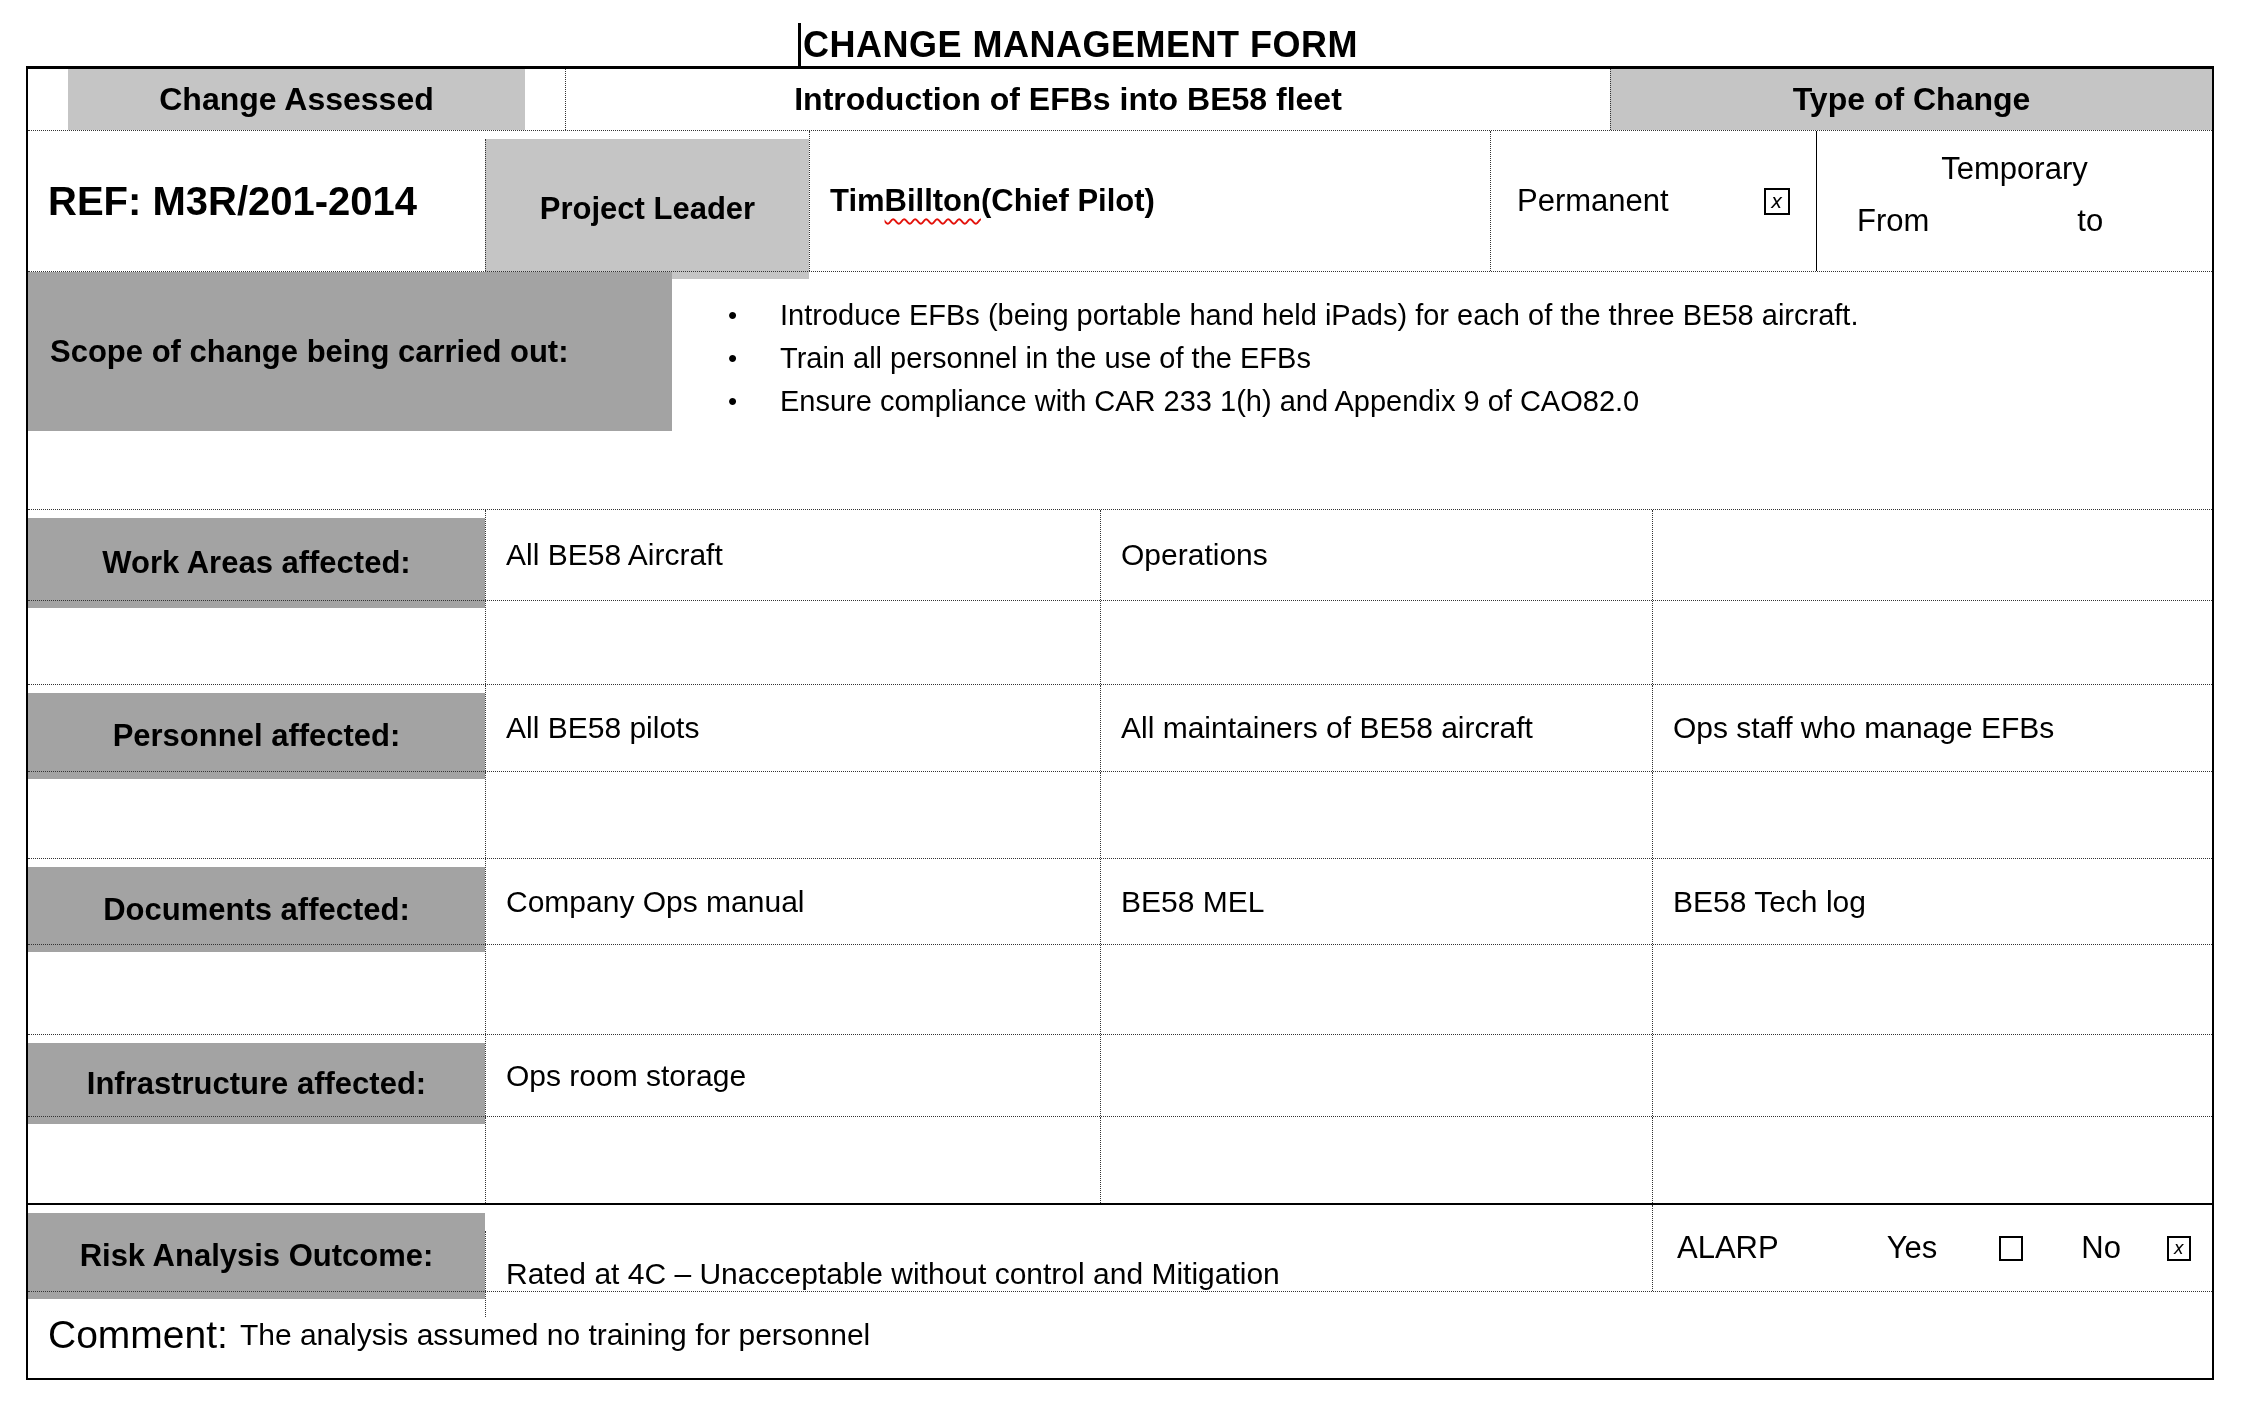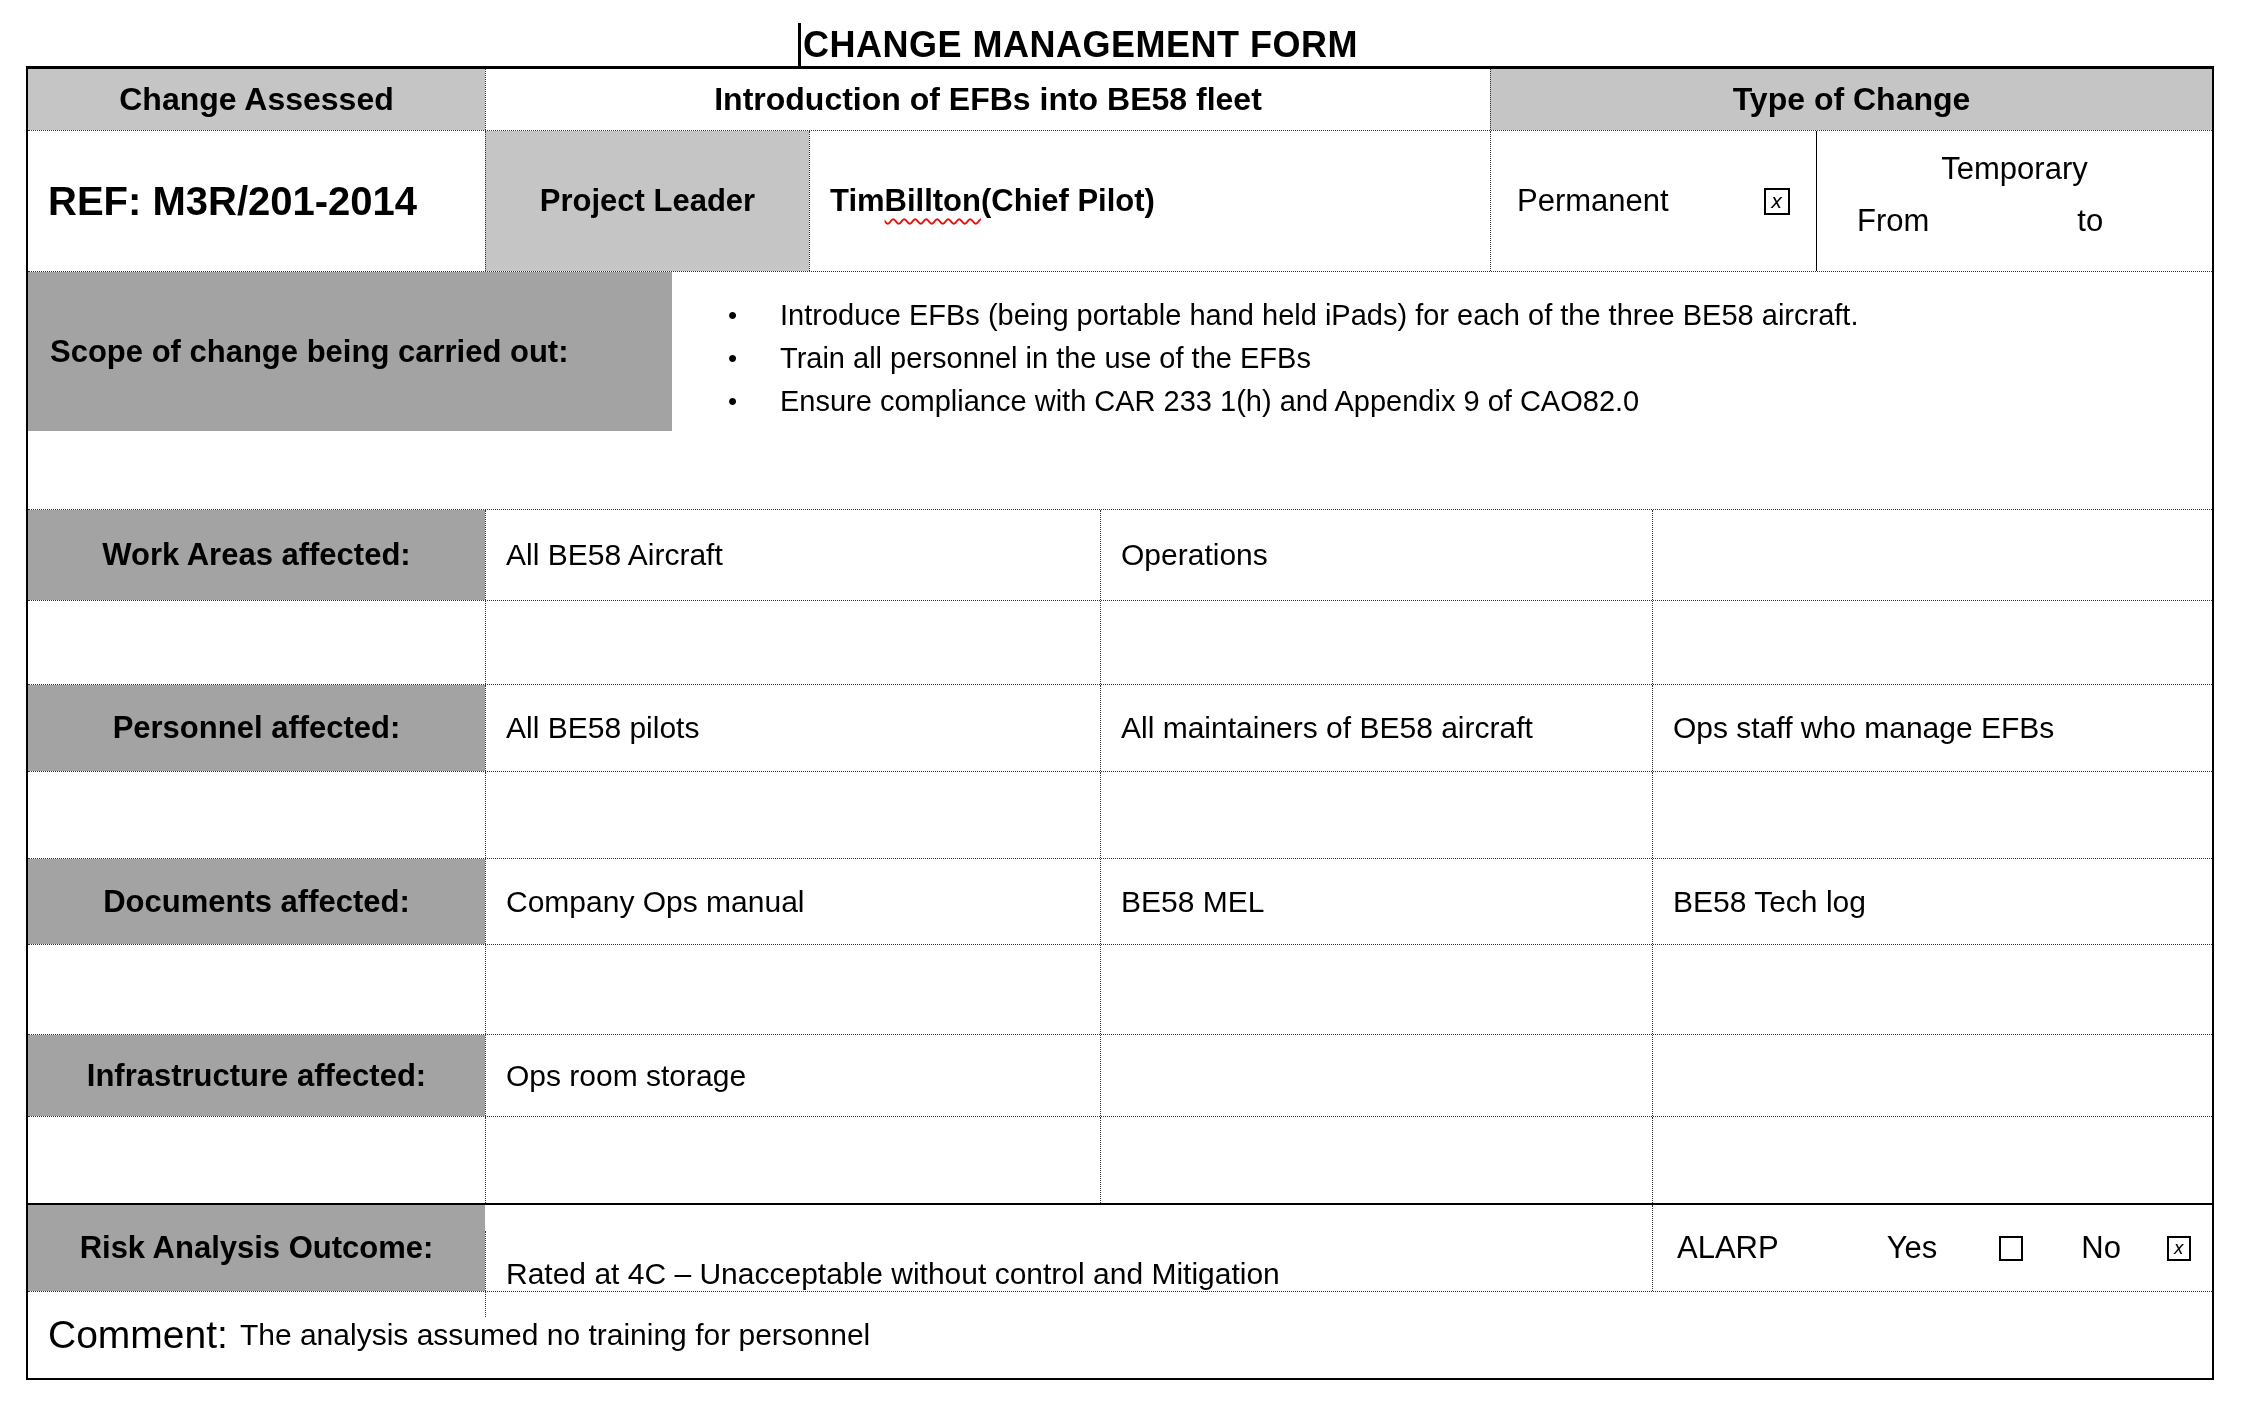--- a/index.html
+++ b/index.html
@@ -52,22 +52,22 @@
   .w-c3 { width:552px; }
   .w-rest { flex:1; }
   .w-pl { width:324px; }
   .w-leader { width:681px; }
   .w-perm { width:326px; }
   .w-outcome { width:1167px;margin-top:26px; }
 
   .center-both { display:flex; align-items:center; justify-content:center; }
   .v-center { display:flex; align-items:center; }
 
-  .hdr-text { font-size:32px; font-weight:bold; }
-  .label-text { font-size:31px; font-weight:bold; text-align:center; }
+  .hdr-text { font-size:32px; font-weight:bold;margin-left:40px; }
+  .label-text { font-size:31px; font-weight:bold; text-align:center;margin-top:8px; }
   .body-text { font-size:30px; }
   .pad-l { padding-left:20px; }
 
   
   .ref-cell { font-size:40px; font-weight:bold; padding-left:20px; }
   .leader-cell { font-size:31px; font-weight:bold; padding-left:20px; }
   .misspelled {
     text-decoration:underline wavy #e3120b;
     text-decoration-thickness:2px; text-underline-offset:7px;
     text-decoration-skip-ink:none;

